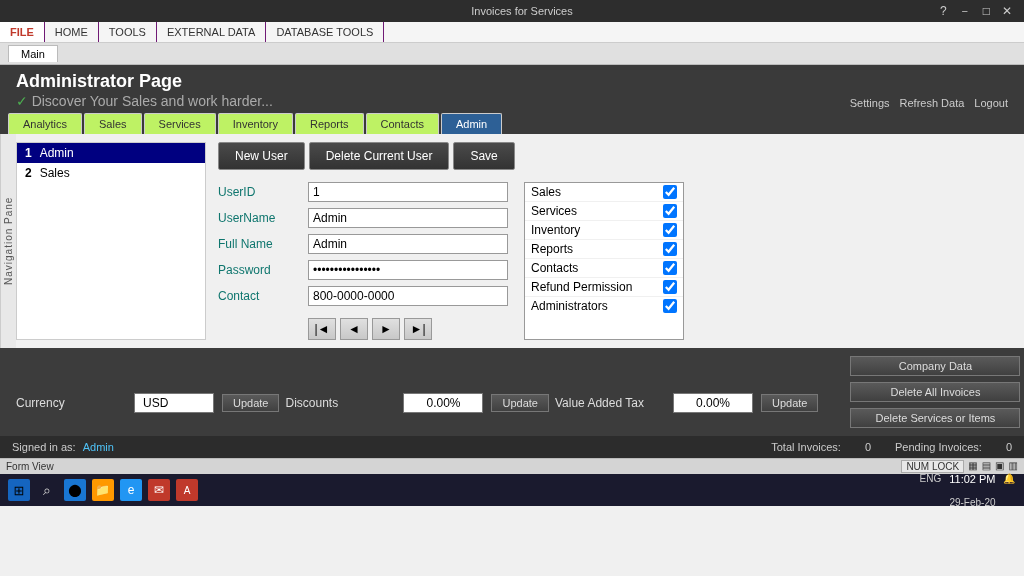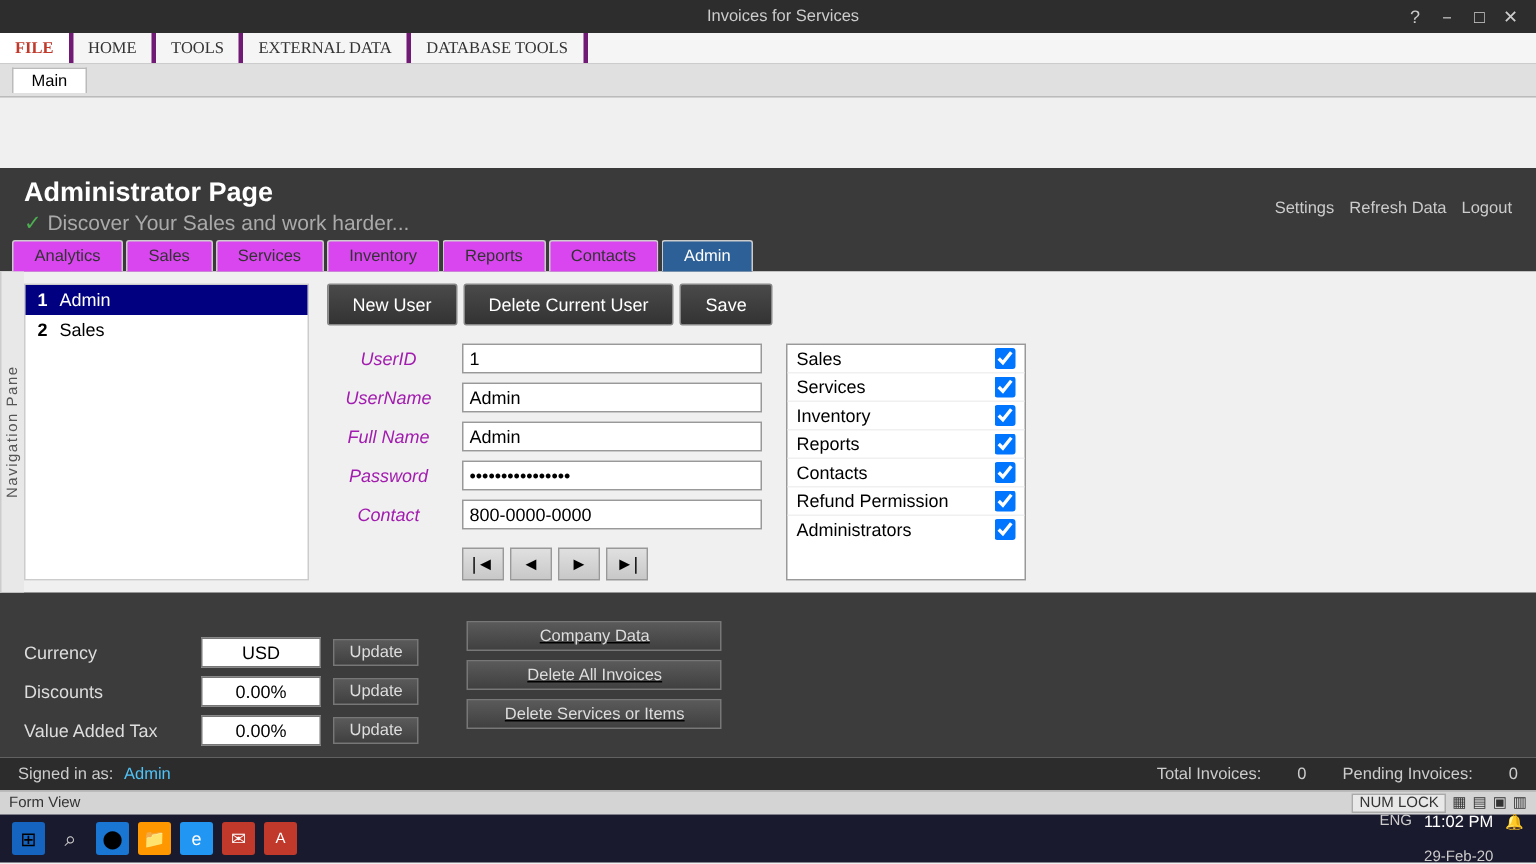--- a/index.html
+++ b/index.html
@@ -6,31 +6,31 @@
     body { font-family: 'Segoe UI', Tahoma, Geneva, Verdana, sans-serif; font-size: 12px; background: #f0f0f0; width: 1024px; height: 576px; overflow: hidden; }
 
     
     .title-bar { background: #2d2d2d; color: #ccc; height: 22px; display: flex; align-items: center; justify-content: space-between; padding: 0 8px; font-size: 11px; }
     .title-bar-controls { display: flex; gap: 4px; }
     .title-bar-btn { background: none; border: none; color: #ccc; cursor: pointer; font-size: 12px; padding: 0 4px; }
 
     
     .ribbon { background: #f5f5f5; border-bottom: 1px solid #ccc; }
     .ribbon-tabs { display: flex; height: 20px; }
-    .ribbon-tab { padding: 2px 10px; font-size: 11px; color: #333; cursor: pointer; border-right: 3px solid #701a75; display: flex; align-items: center; font-family: Liberation Serif, serif; }
+    .ribbon-tab { padding: 2px 10px; font-size: 11px; color: #333; cursor: pointer; border-right: 1px solid #701a75; display: flex; align-items: center; }
     .ribbon-tab.active { background: #fff; color: #c0392b; font-weight: bold; }
-    .nav-tab { padding: 4px 14px; font-size: 11px; cursor: pointer; border: 1px solid #ccc; border-bottom: none; background: #d946ef; margin-right: 2px; border-radius: 2px 2px 0 0; color: #333; }
+    .nav-tab { padding: 4px 14px; font-size: 11px; cursor: pointer; border: 1px solid #ccc; border-bottom: none; background: #bef264; margin-right: 2px; border-radius: 2px 2px 0 0; color: #333; }
     .nav-tab.active { background: #2d6096; color: #fff; }
     .left-panel-item { padding: 3px 8px; font-size: 12px; cursor: pointer; display: flex; gap: 8px; }
     .left-panel-item.selected { background: #000080; color: #fff; }
     .left-panel-item .item-num { font-weight: bold; }
     .btn { padding: 6px 16px; font-size: 12px; cursor: pointer; border: 1px solid #888; border-radius: 2px; }
     .btn-dark { background: linear-gradient(to bottom, #4a4a4a, #333); color: #fff; }
     .form-row { display: flex; align-items: center; margin-bottom: 6px; }
-    .form-label { width: 90px; font-size: 12px; color: #a21caf; text-align: center; padding-right: 8px; font-style: italic; }
+    .form-label { width: 90px; font-size: 12px; color: #0f766e; text-align: left; padding-right: 8px; }
     .form-input { width: 200px; padding: 2px 4px; border: 1px solid #999; font-size: 12px; background: #fff; }
 
     
     .permissions-box { border: 1px solid #999; background: #fff; width: 160px; min-height: 120px; }
     .permissions-item { display: flex; align-items: center; justify-content: space-between; padding: 2px 6px; font-size: 12px; border-bottom: 1px solid #f0f0f0; }
     .permissions-item:last-child { border-bottom: none; }
     .perm-checkbox { width: 14px; height: 14px; }
     .nav-btn { width: 28px; height: 22px; background: linear-gradient(to bottom, #e0e0e0, #c8c8c8); border: 1px solid #999; cursor: pointer; font-size: 12px; display: flex; align-items: center; justify-content: center; }
   </style>
 </head>
@@ -57,21 +57,21 @@
   </div>
 </div>
 
 <div style="background:#e0e0e0; border-bottom:1px solid #bbb; padding: 2px 8px; display:flex; gap:8px; align-items:center;">
   <div style="background:#fff; border:1px solid #bbb; border-bottom:none; padding:2px 12px; font-size:11px; cursor:pointer;">
     <span>Main</span>
   </div>
 </div>
 
 <div style="background:#3a3a3a;">
-  <div style="display:flex; justify-content:space-between; align-items:center; padding:6px 16px 4px;margin-top:47px;">
+  <div style="display:flex; justify-content:space-between; align-items:flex-end; padding:6px 16px 4px;">
     <div>
       <div style="font-size:18px; font-weight:bold; color:#fff;">Administrator Page</div>
       <div style="font-size:14px; color:#aaa; margin-top:1px;">
         <span style="color:#4CAF50;">✓ </span><span>Discover Your Sales and work harder...</span>
       </div>
     </div>
     <div style="display:flex; gap:10px; align-items:center; padding-top:4px;">
       <a style="color:#ccc; font-size:11px; cursor:pointer;">Settings</a>
       <a style="color:#ccc; font-size:11px; cursor:pointer;">Refresh Data</a>
       <a style="color:#ccc; font-size:11px; cursor:pointer;">Logout</a>
@@ -175,39 +175,39 @@
           <input type="checkbox" class="perm-checkbox" checked="" style="">
         </div>
       </div>
     </div>
   </div>
 </div>
 
 <div style="background:#3c3c3c; padding:8px 16px;">
   <div style="display:flex; gap:32px;">
 
-    <div style="display:flex; flex-direction:column; gap:6px;margin-top:22px;">
+    <div style="display:flex; flex-direction:row; gap:6px;margin-top:22px;">
       <div style="display:flex; align-items:center; gap:8px;">
         <span style="color:#ddd; font-size:12px; width:110px;">Currency</span>
-        <span style="background:#fff; padding:2px 20px; font-size:12px; width:80px; text-align:center; border:1px solid #777; display:inline-block;">USD</span>
+        <span style="background:#fff; padding:2px 8px; font-size:12px; width:80px; border:1px solid #777; display:inline-block;">USD</span>
         <button style="background:linear-gradient(to bottom,#5a5a5a,#404040);color:#ddd;border:1px solid #777;padding:2px 10px;font-size:11px;cursor:pointer;">Update</button>
       </div>
       <div style="display:flex; align-items:center; gap:8px;">
         <span style="color:#ddd; font-size:12px; width:110px;">Discounts</span>
         <span style="background:#fff; padding:2px 8px; font-size:12px; width:80px; text-align:center; border:1px solid #777; display:inline-block;">0.00%</span>
         <button style="background:linear-gradient(to bottom,#5a5a5a,#404040);color:#ddd;border:1px solid #777;padding:2px 10px;font-size:11px;cursor:pointer;">Update</button>
       </div>
       <div style="display:flex; align-items:center; gap:8px;">
         <span style="color:#ddd; font-size:12px; width:110px;">Value Added Tax</span>
         <span style="background:#fff; padding:2px 8px; font-size:12px; width:80px; text-align:center; border:1px solid #777; display:inline-block;">0.00%</span>
         <button style="background:linear-gradient(to bottom,#5a5a5a,#404040);color:#ddd;border:1px solid #777;padding:2px 10px;font-size:11px;cursor:pointer;">Update</button>
       </div>
     </div>
 
-    <div style="display:flex; flex-direction:column; gap:6px; justify-content:center;text-decoration:underline;">
+    <div style="display:flex; flex-direction:column; gap:6px; justify-content:center;">
       <button style="background:linear-gradient(to bottom,#5a5a5a,#404040);color:#ddd;border:1px solid #777;padding:3px 12px;font-size:11px;cursor:pointer;width:170px;">Company Data</button>
       <button style="background:linear-gradient(to bottom,#5a5a5a,#404040);color:#ddd;border:1px solid #777;padding:3px 12px;font-size:11px;cursor:pointer;width:170px;">Delete All Invoices</button>
       <button style="background:linear-gradient(to bottom,#5a5a5a,#404040);color:#ddd;border:1px solid #777;padding:3px 12px;font-size:11px;cursor:pointer;width:170px;">Delete Services or Items</button>
     </div>
   </div>
 </div>
 
 <div style="background:#2c2c2c; color:#ccc; height:22px; display:flex; align-items:center; justify-content:space-between; padding:0 12px; font-size:11px;">
   <div>
     <span>Signed in as:</span>

